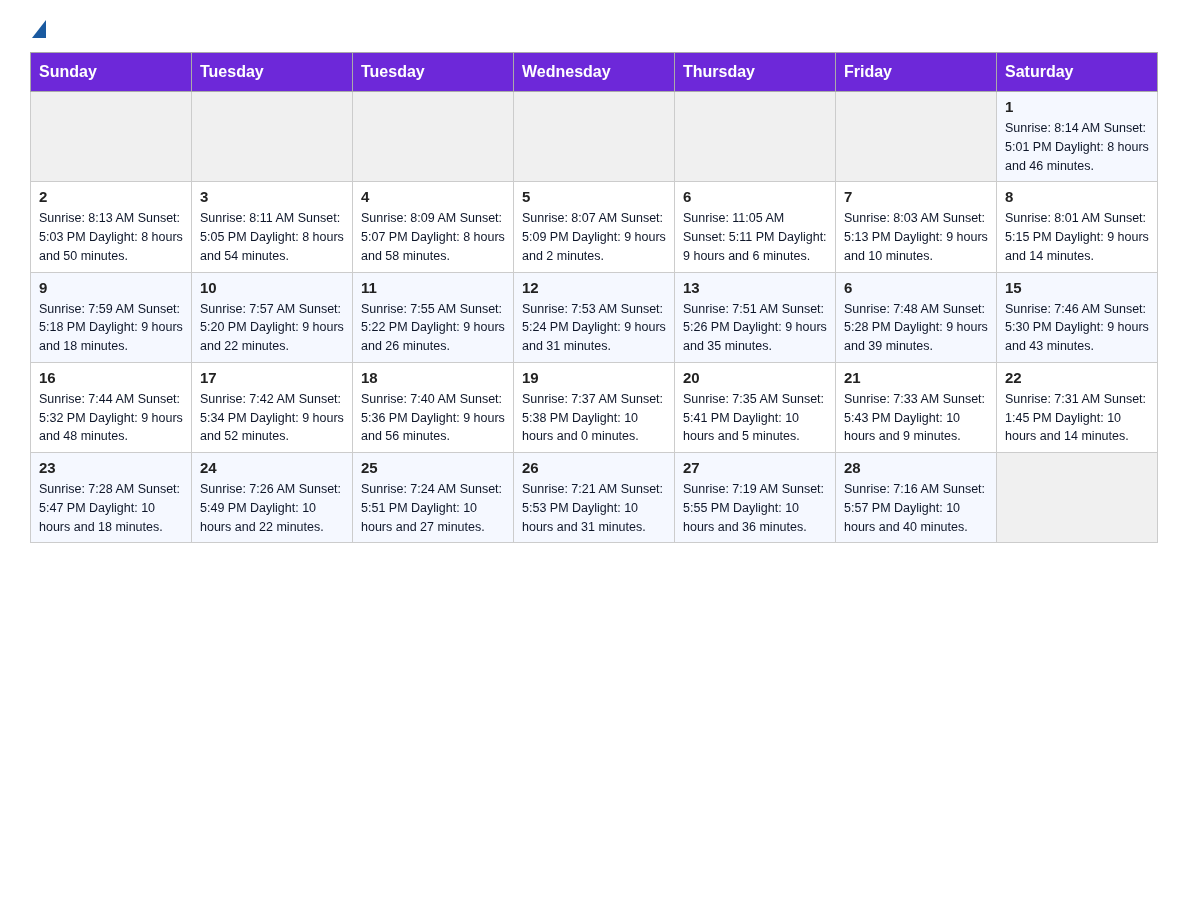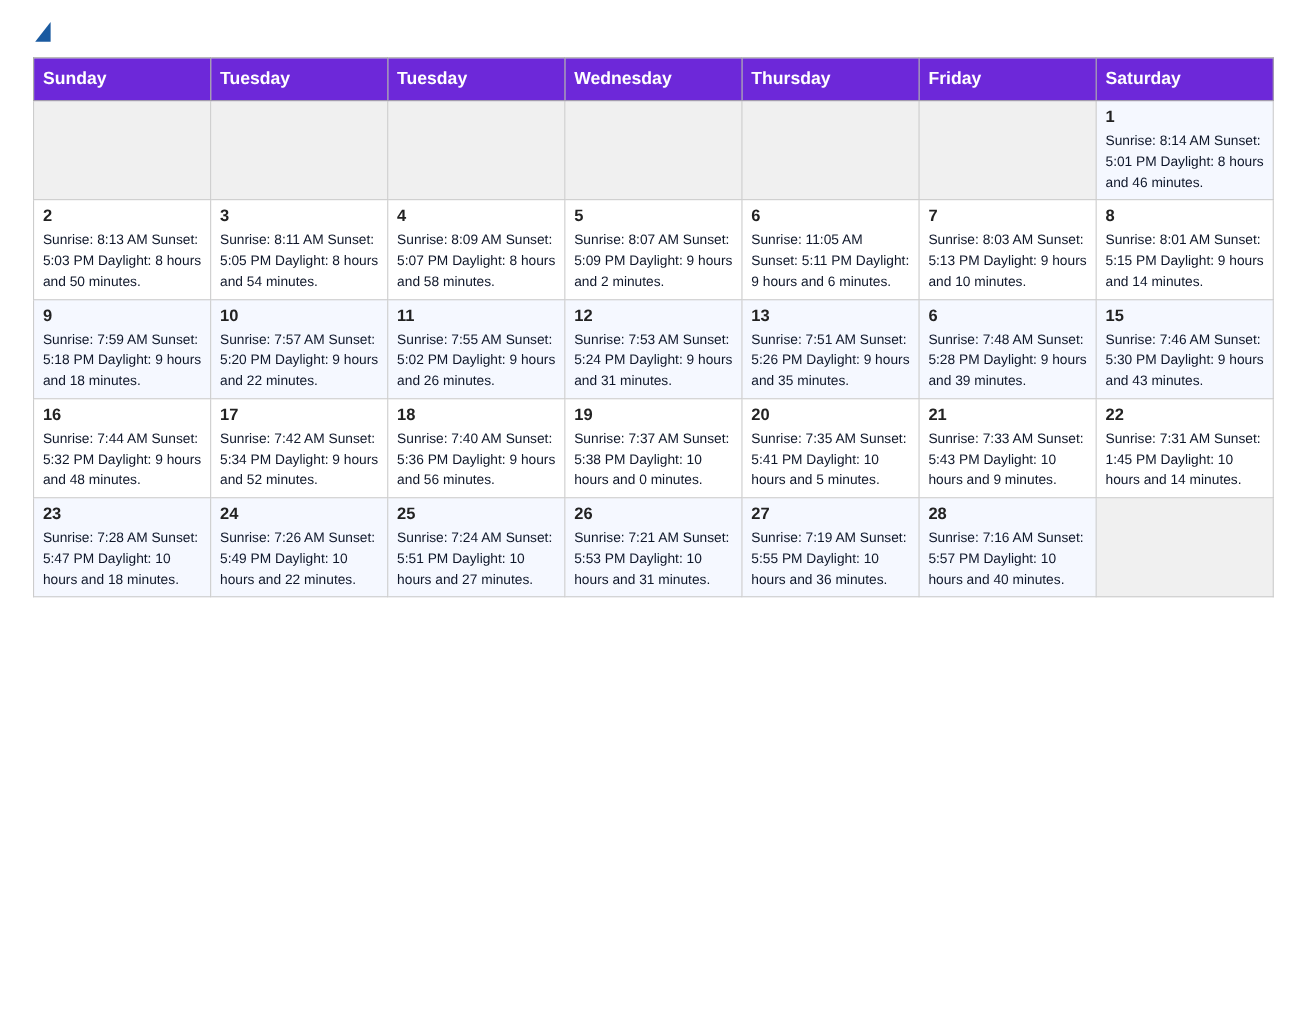--- a/index.html
+++ b/index.html
@@ -200,21 +200,21 @@
         </td>
         <td>
           <span class="day-num">10</span>
           <div class="day-info">Sunrise: 7:57 AM
 Sunset: 5:20 PM
 Daylight: 9 hours and 22 minutes.</div>
         </td>
         <td>
           <span class="day-num">11</span>
           <div class="day-info">Sunrise: 7:55 AM
-Sunset: 5:02 PM
+Sunset: 5:22 PM
 Daylight: 9 hours and 26 minutes.</div>
         </td>
         <td>
           <span class="day-num">12</span>
           <div class="day-info">Sunrise: 7:53 AM
 Sunset: 5:24 PM
 Daylight: 9 hours and 31 minutes.</div>
         </td>
         <td>
           <span class="day-num">13</span>

